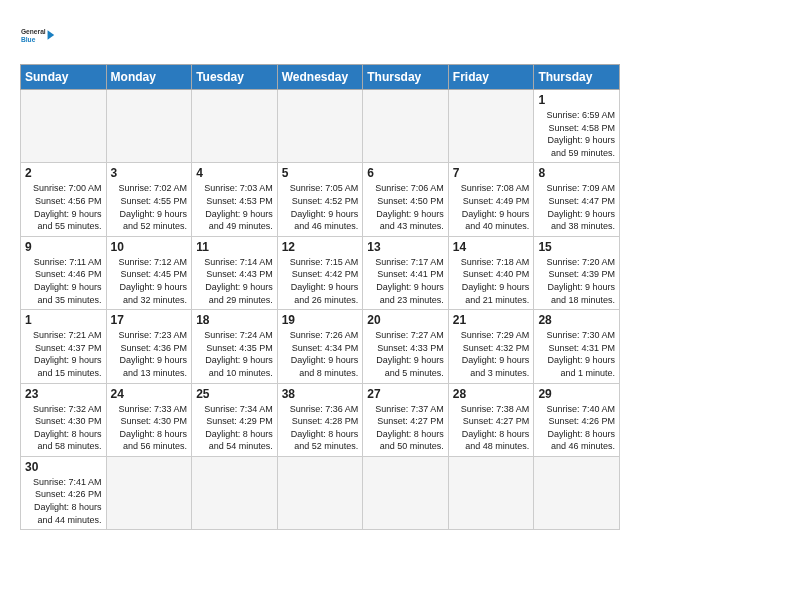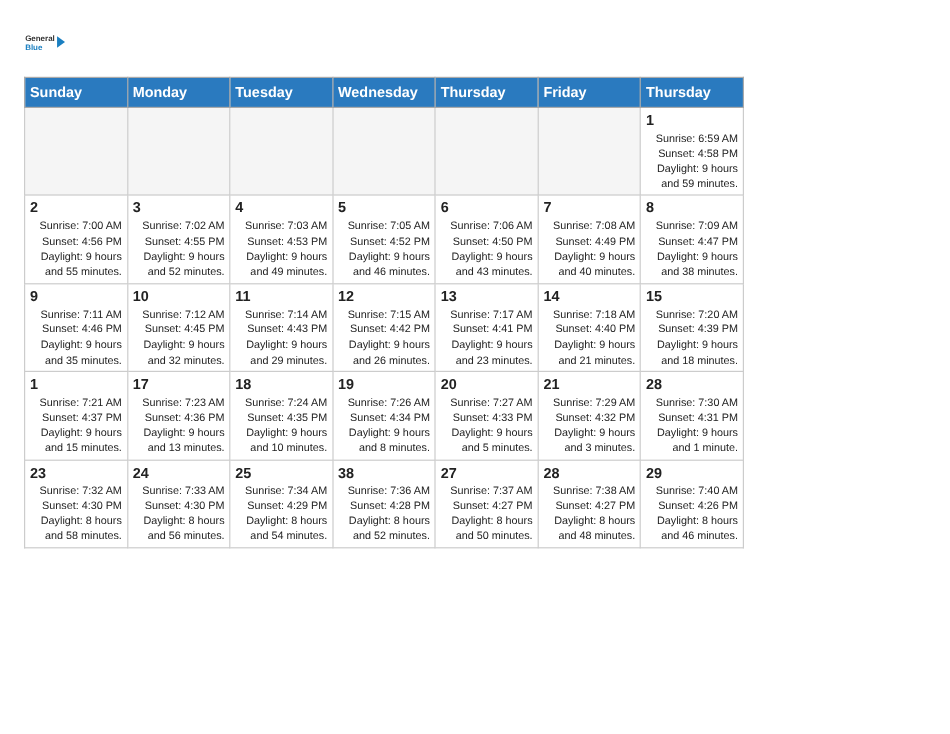--- a/index.html
+++ b/index.html
@@ -243,15 +243,27 @@
           </td>
           <td>
             <span class="day-num">28</span>
             <div class="sun-info">Sunrise: 7:38 AM<br>Sunset: 4:27 PM<br>Daylight: 8 hours and 48 minutes.</div>
           </td>
           <td>
             <span class="day-num">29</span>
             <div class="sun-info">Sunrise: 7:40 AM<br>Sunset: 4:26 PM<br>Daylight: 8 hours and 46 minutes.</div>
           </td>
         </tr>
+        <tr class="last-row">
+          <td>
+            <span class="day-num">30</span>
+            <div class="sun-info">Sunrise: 7:41 AM<br>Sunset: 4:26 PM<br>Daylight: 8 hours and 44 minutes.</div>
+          </td>
+          <td class="empty"></td>
+          <td class="empty"></td>
+          <td class="empty"></td>
+          <td class="empty"></td>
+          <td class="empty"></td>
+          <td class="empty"></td>
+        </tr>
       </tbody>
   </table>
 </div>
 
 </body></html>

